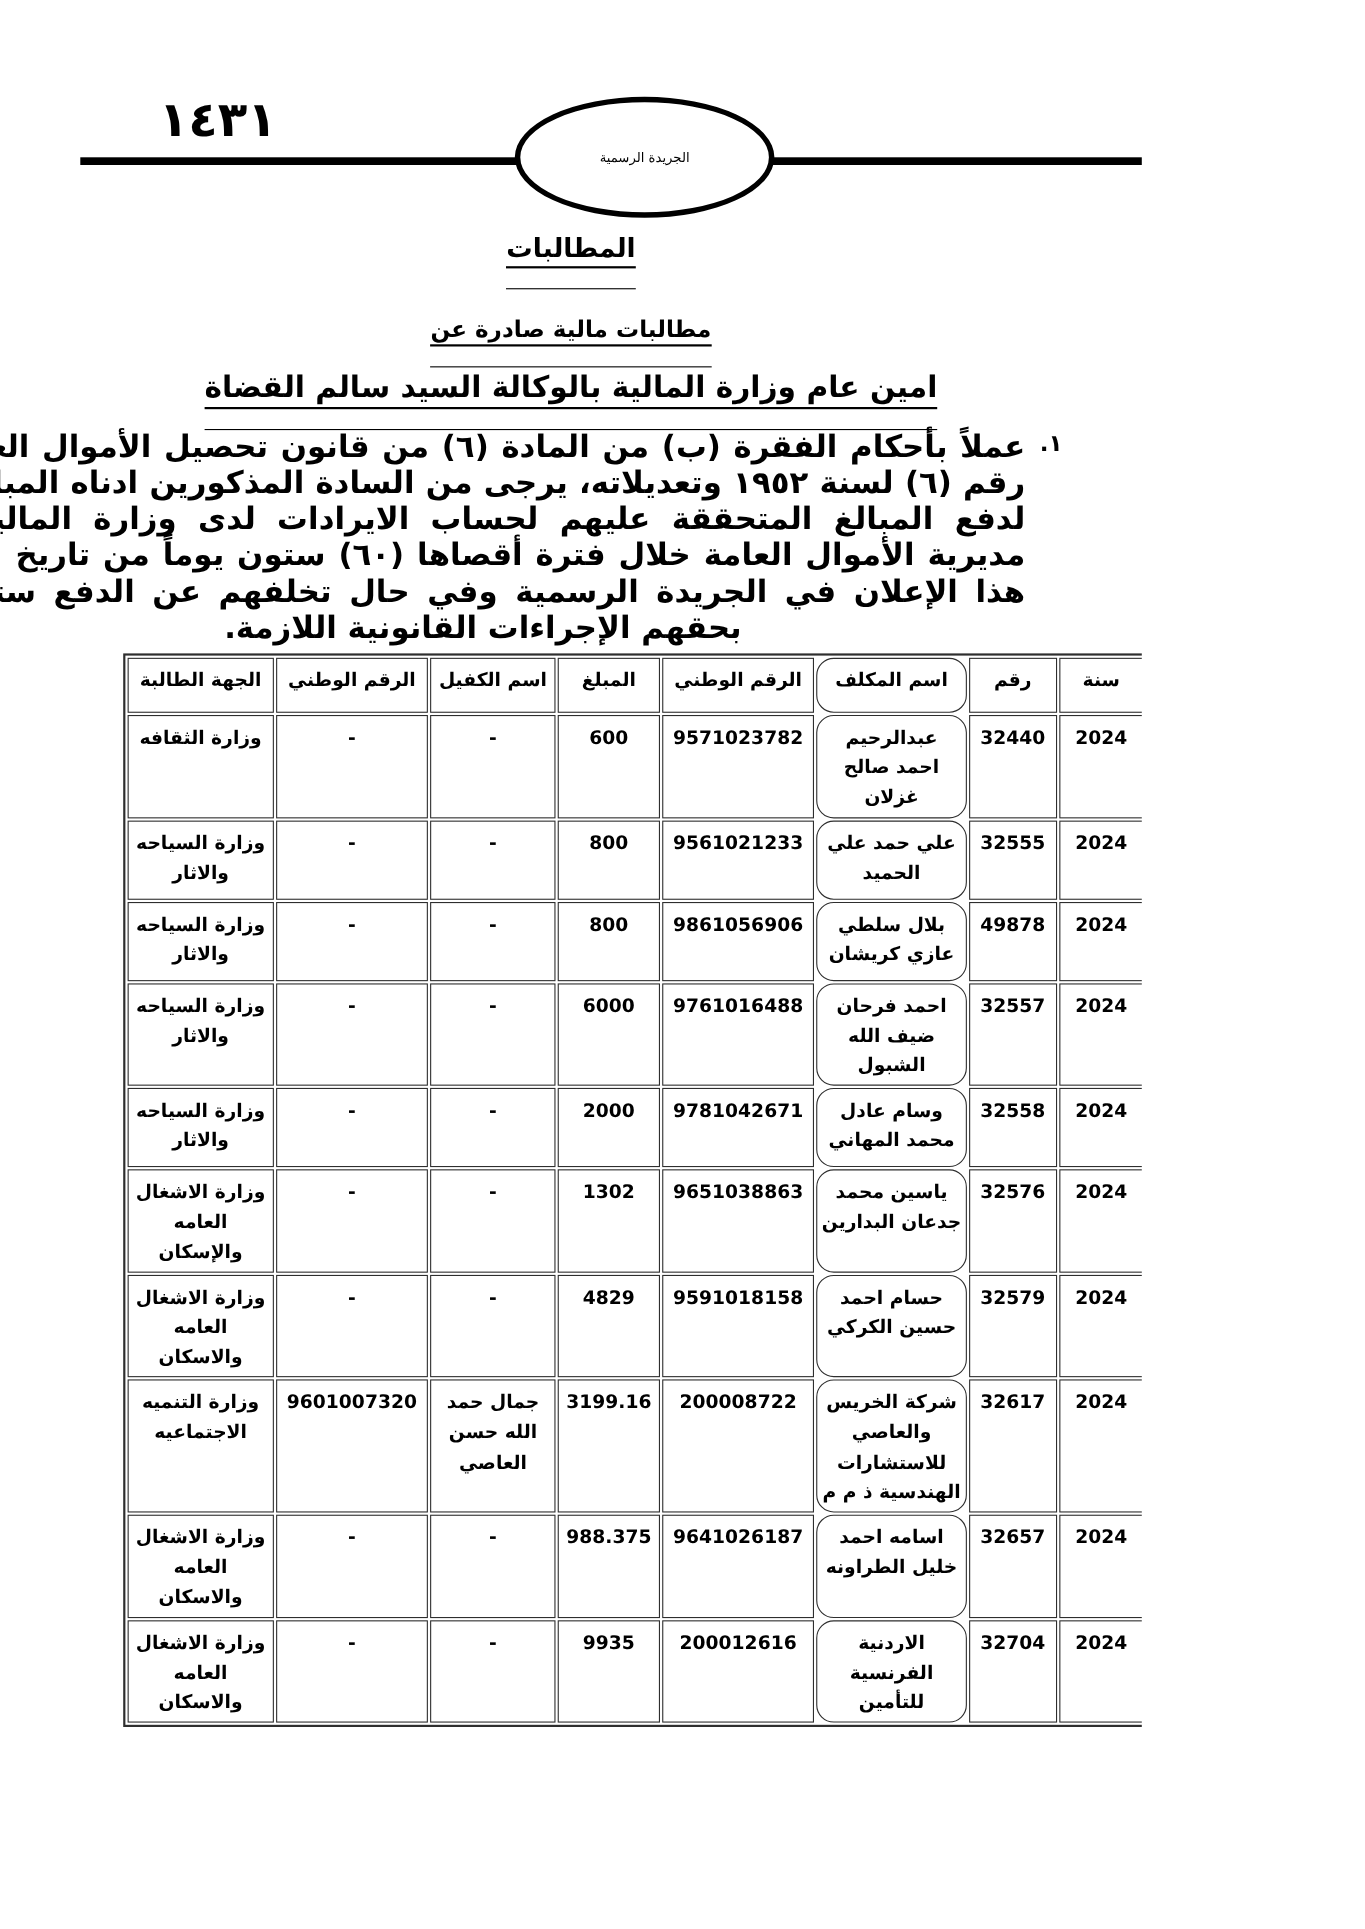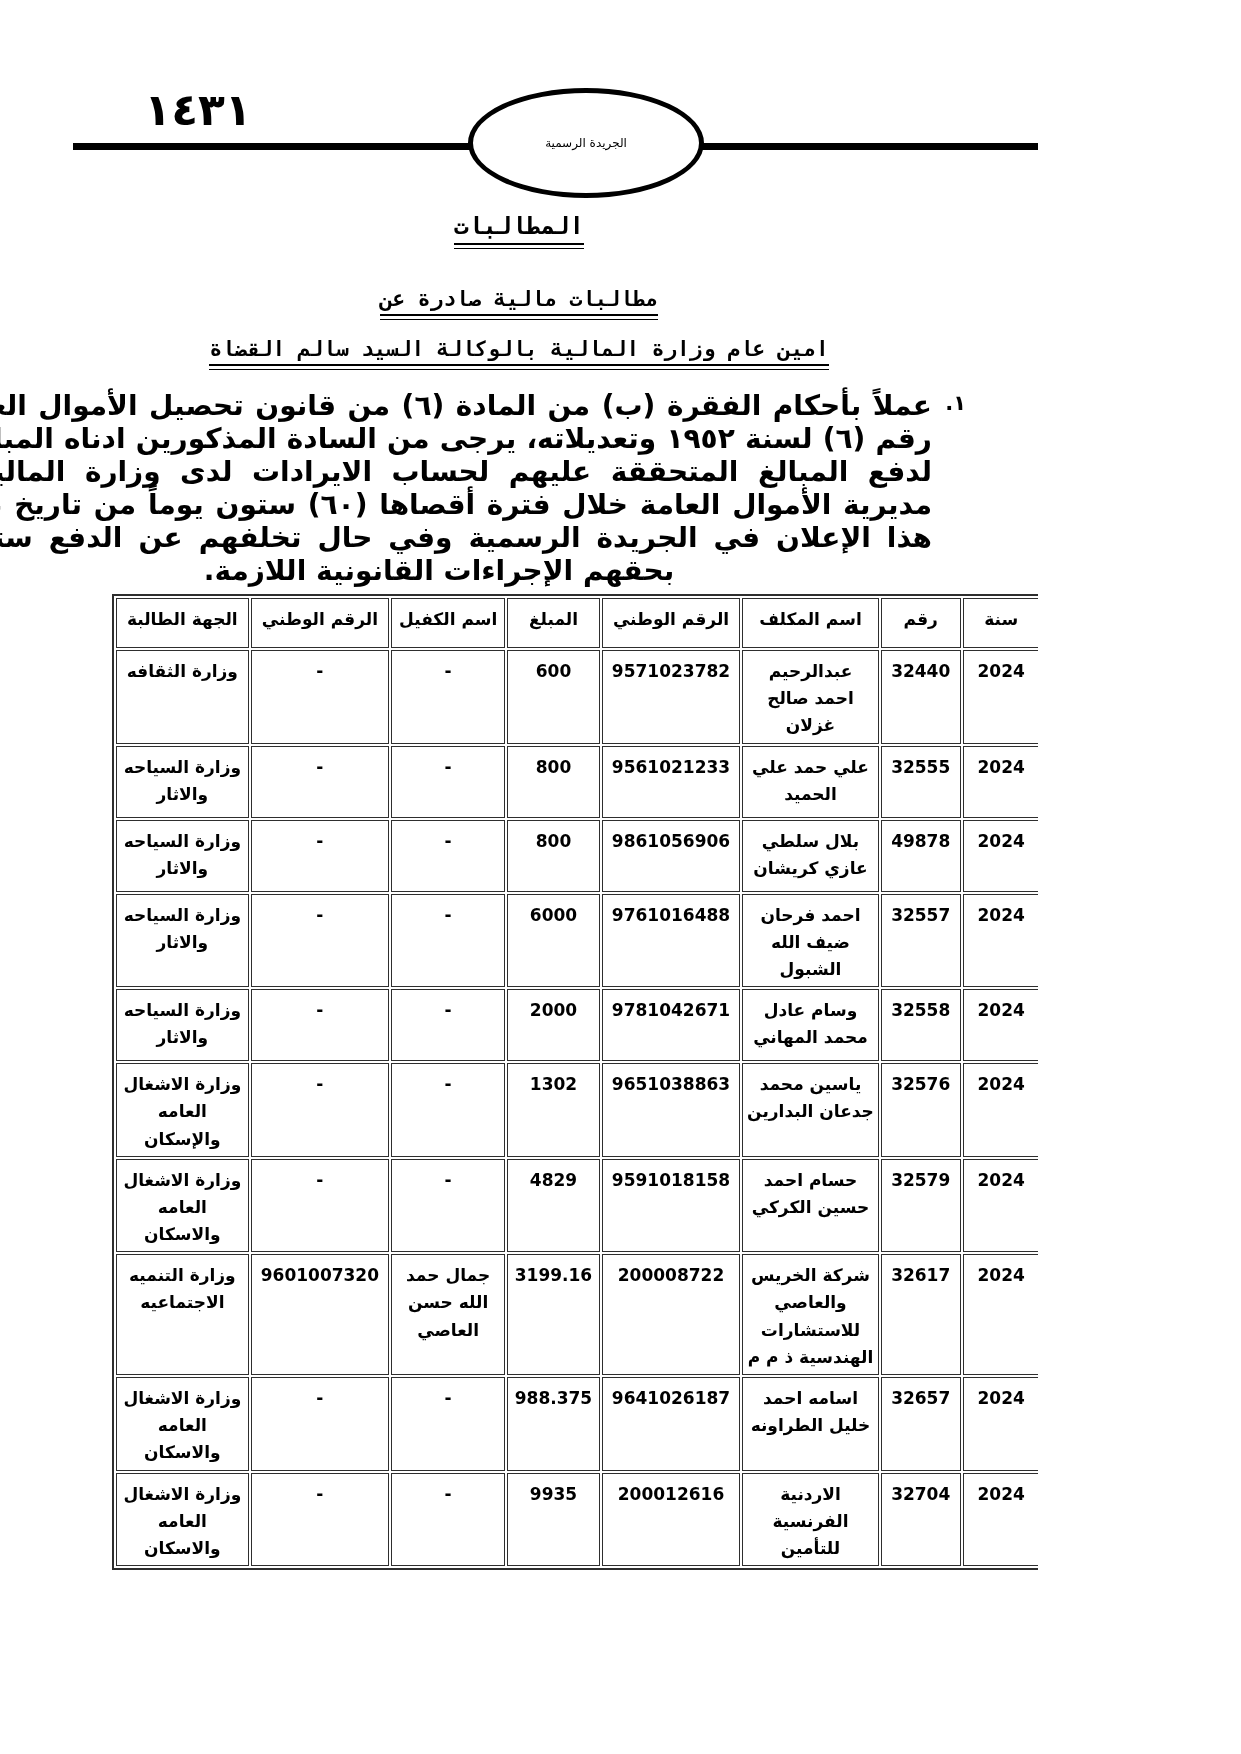--- a/index.html
+++ b/index.html
@@ -41,22 +41,22 @@
   .gazette-seal-label { font-size: 12px; font-weight: normal; }
 
   
   .title-row {
     position: absolute; left: 0; right: 0;
     text-align: center; direction: rtl;
     font-weight: bold;
   }
   #title-main   { top: 212px; font-size: 24px; }
   #subtitle-1   { top: 287px; font-size: 21px; }
-  #subtitle-2   { top: 337px; font-size: 21px; }
-  .u-outer { display: inline-block; padding-bottom: 3px; border-bottom: 1.5px solid #000; font-family: Liberation Mono, monospace; }
+  #subtitle-2   { top: 337px; font-size: 27px; }
+  .u-outer { display: inline-block; padding-bottom: 18px; border-bottom: 1.5px solid #000; }
   .u-inner { display: inline-block; padding-bottom: 2px; border-bottom: 2.5px solid #000; }
 
   
   .notice-marker {
     position: absolute;
     top: 391px; right: 72px;
     font-size: 21px; font-weight: bold;
     direction: rtl;
   }
   .notice {
@@ -90,21 +90,21 @@
     line-height: 1.6;
     padding: 7px 3px 3px;
     overflow: hidden;
     background: #fff;
   }
   .claims-table th { height: 50px; }
   .claims-table td { height: 72px; }
   .c0 { width: 6.7%; }   
   .c1 { width: 7.9%; }   
   .c2 { width: 8.2%; }   
-  .c3 { width: 14.0%; }  
+  .c3 { width: 14.0%; border-radius: 16px; }  
   .c4 { width: 14.2%; }  
   .c5 { width: 9.5%; }   
   .c6 { width: 11.7%; margin-top: 24px; }  
   .c7 { width: 14.2%; }  
   .c8 { width: 13.6%; }  
 </style>
 </head>
 <body>
 
 <div class="page">

